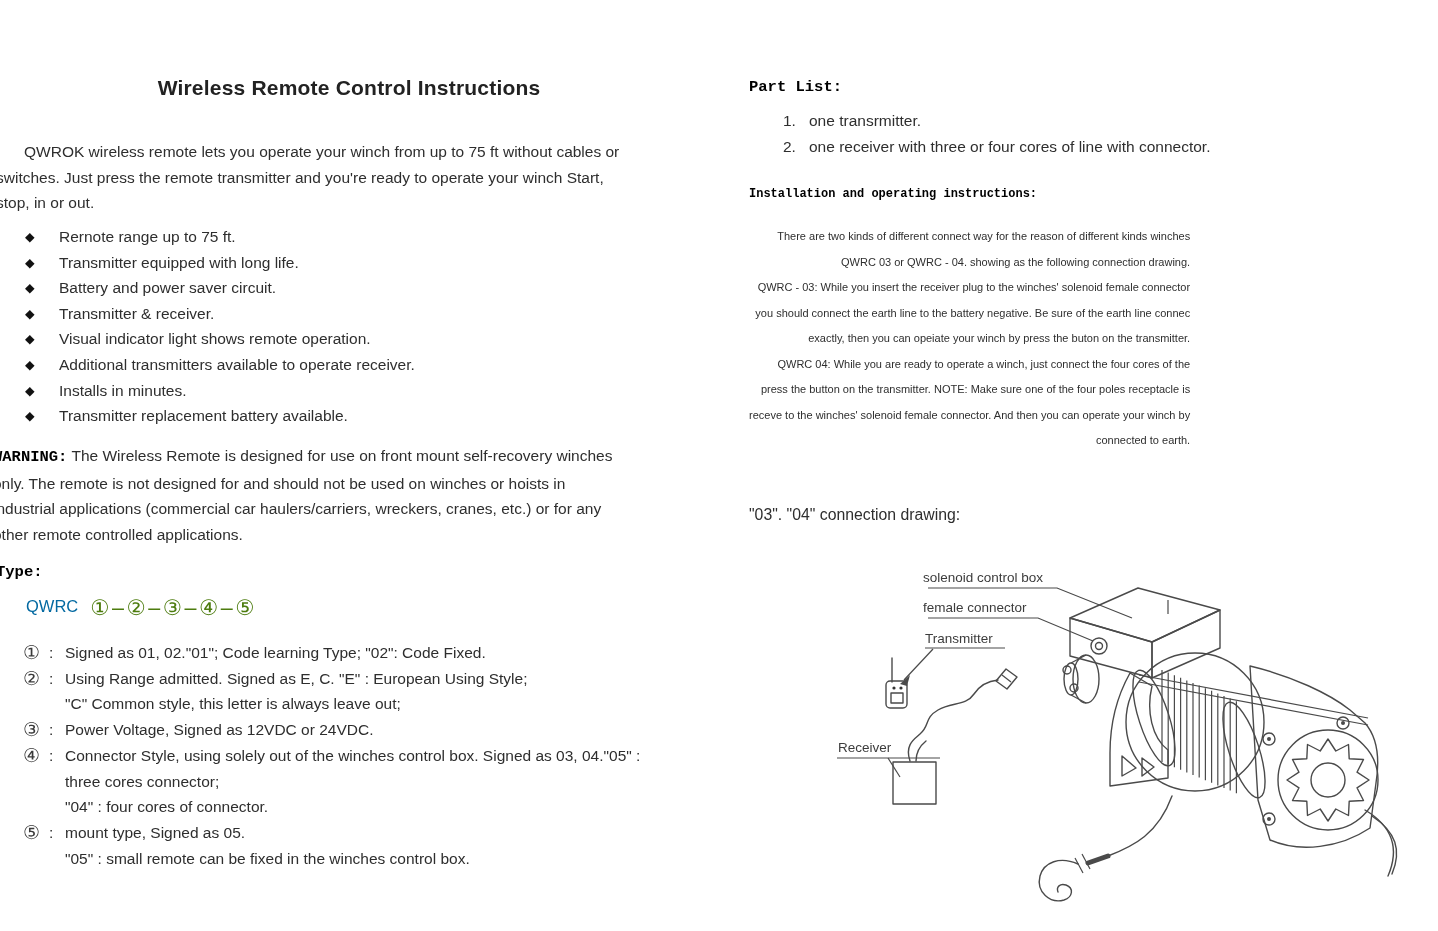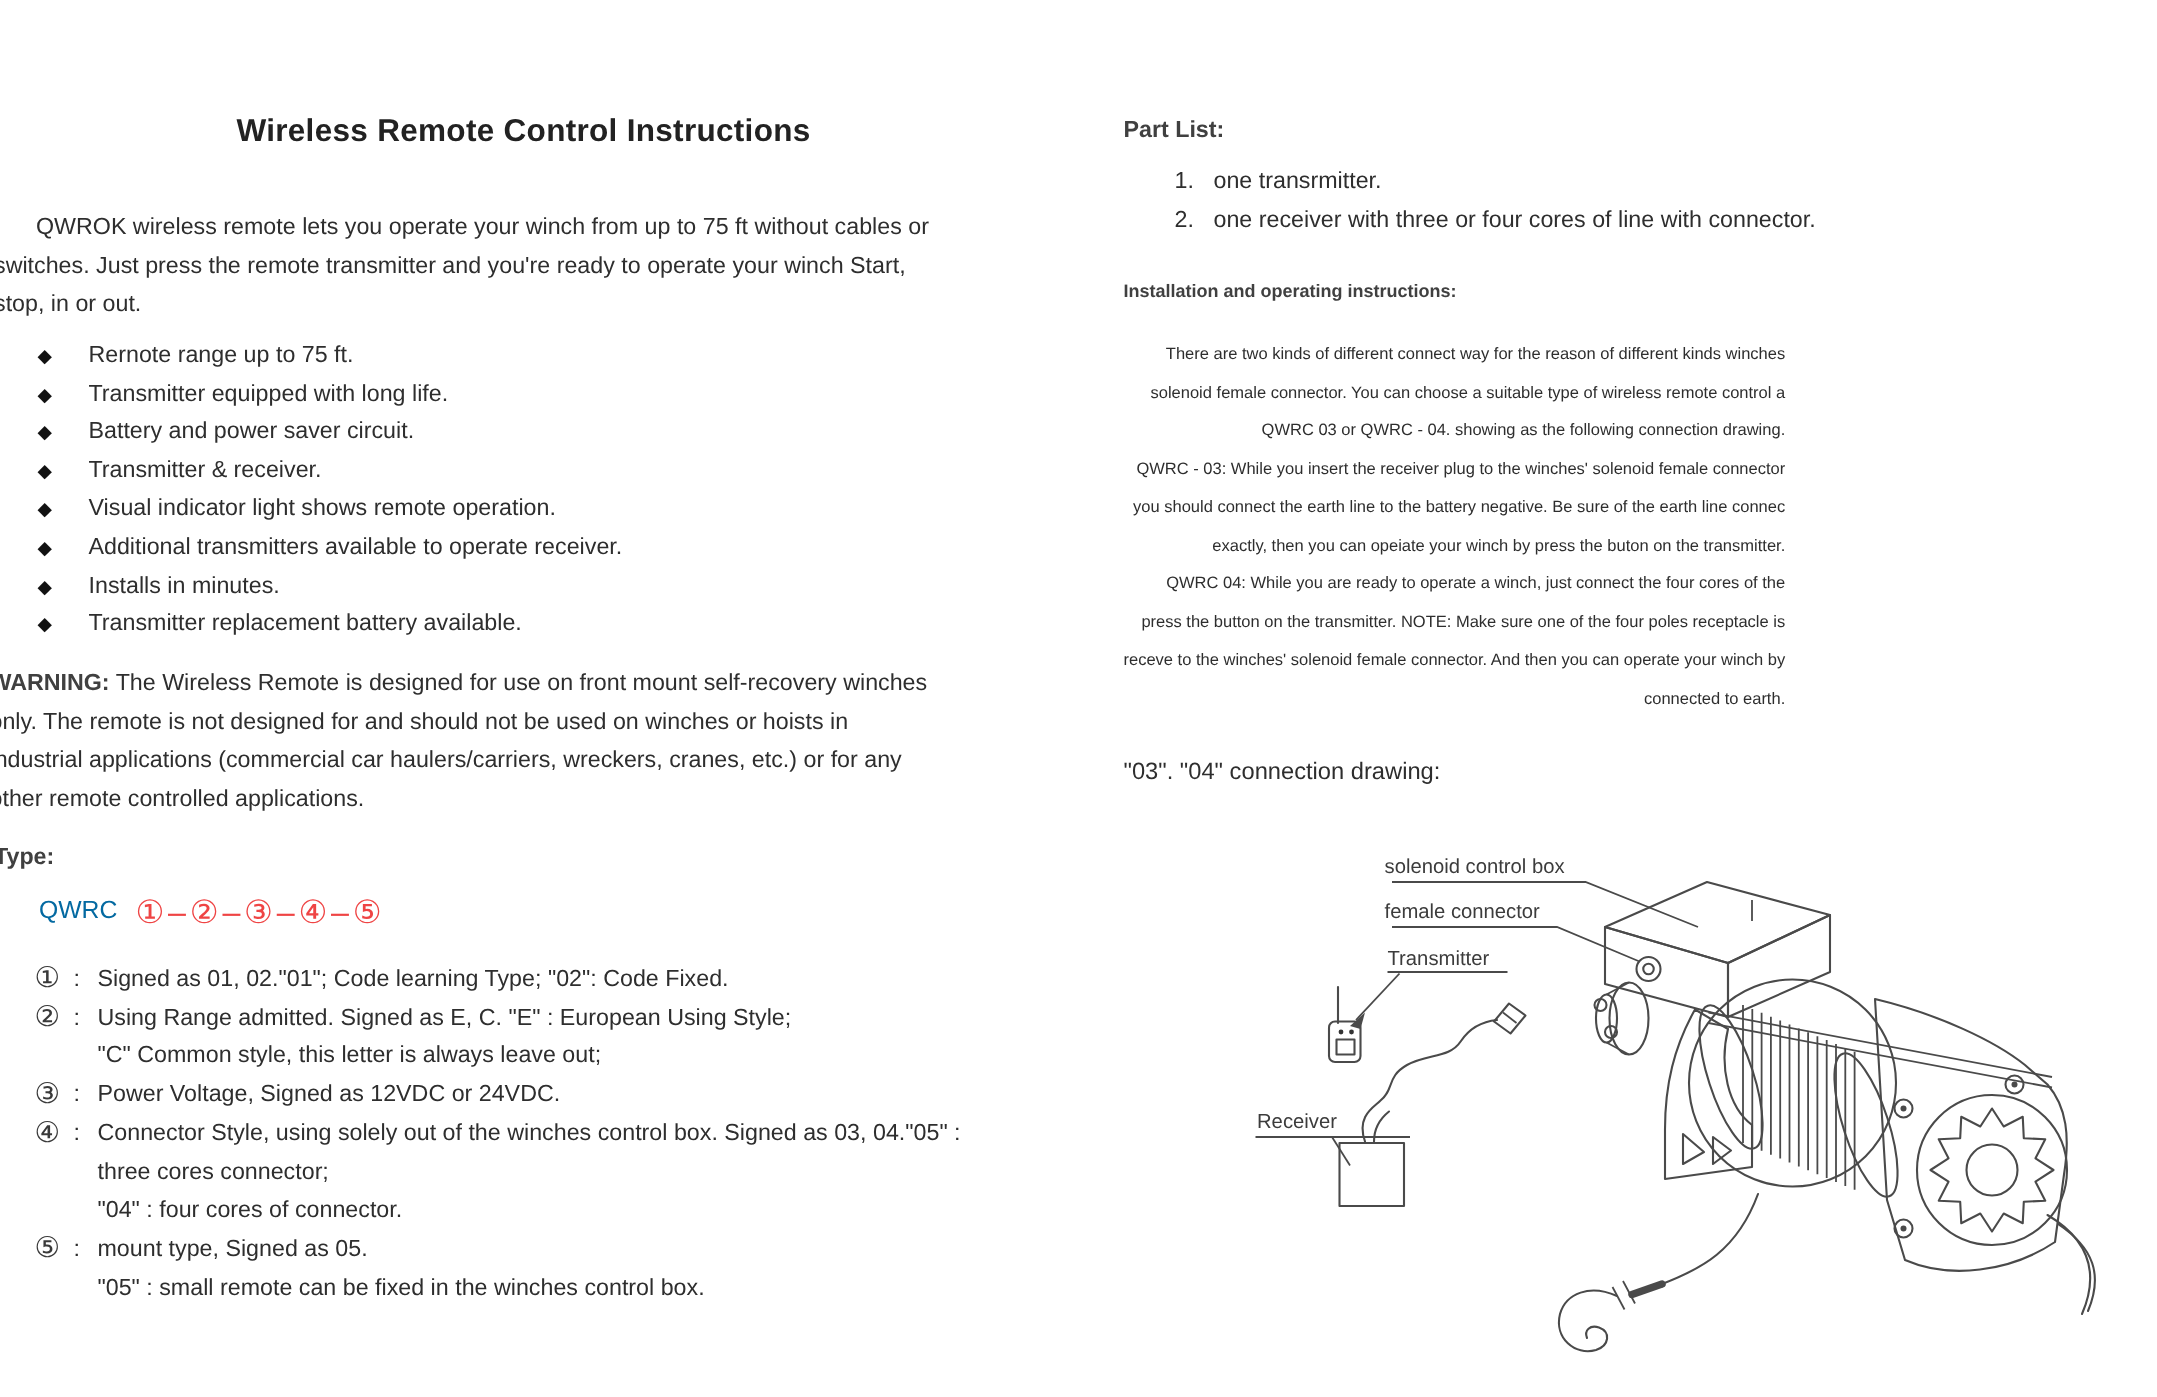--- a/index.html
+++ b/index.html
@@ -22,25 +22,25 @@
   .body-txt { font-size:15.5px; line-height:25.7px; color:#2e2e2e; }
   #intro { left:-4px; top:139px; width:730px; }
   #intro .line:first-child { padding-left:28px; }
   #features { left:0; top:224px; width:730px; line-height:25.6px; }
   .feat { position:relative; padding-left:59px; white-space:nowrap; }
   .feat .b {
     position:absolute; left:25px; top:1px;
     font-size:12.5px; color:#111;
   }
   #warning { left:-7px; top:443px; width:740px; }
-  .bold { font-weight:bold; color:#404040; }
+  .bold { font-weight:bold; color:#000000;font-family:Liberation Mono, monospace; }
   #type-label { left:-4px; top:563px; font-size:15.5px; }
   #formula { left:26px; top:595px; white-space:nowrap; }
   #formula .pfx { font-size:16.5px; vertical-align:3px; color:#0369a1; }
-  #formula .circles { font-size:21.5px; letter-spacing:2.5px; margin-left:12px; color:#ef4444; }
+  #formula .circles { font-size:21.5px; letter-spacing:2.5px; margin-left:12px; color:#4d7c0f; }
   #type-list { left:0; top:640px; width:740px; line-height:25.7px; }
   #type-list .line { position:relative; padding-left:65px; }
   #type-list .cnum {
     position:absolute; left:23px; top:0px;
     font-size:19px; line-height:25px; color:#3a3a3a;
   }
   #type-list .csep { position:absolute; left:49px; top:0; }
   
   #part-label { left:749px; top:78px; font-size:15.5px; }
   #part-list { left:749px; top:108px; line-height:25.7px; }
@@ -106,21 +106,20 @@
 
 <div id="part-list" class="abs body-txt">
   <div class="line"><span class="pnum">1.</span><span>one transrmitter.</span></div>
   <div class="line"><span class="pnum">2.</span><span>one receiver with three or four cores of line with connector.</span></div>
 </div>
 
 <div id="install-label" class="abs bold">Installation and operating instructions:</div>
 
 <div id="install" class="abs">
   <div class="line">There are two kinds of different connect way for the reason of different kinds winches</div>
-  <div class="line">solenoid female connector. You can choose a suitable type of wireless remote control a</div>
   <div class="line">QWRC 03 or QWRC - 04. showing as the following connection drawing.</div>
   <div class="line">QWRC - 03: While you insert the receiver plug to the winches' solenoid female connector</div>
   <div class="line">you should connect the earth line to the battery negative. Be sure of the earth line connec</div>
   <div class="line">exactly, then you can opeiate your winch by press the buton on the transmitter.</div>
   <div class="line">QWRC 04: While you are ready to operate a winch, just connect the four cores of the</div>
   <div class="line">press the button on the transmitter. NOTE: Make sure one of the four poles receptacle is</div>
   <div class="line">receve to the winches' solenoid female connector. And then you can operate your winch by</div>
   <div class="line">connected to earth.</div>
 </div>
 

